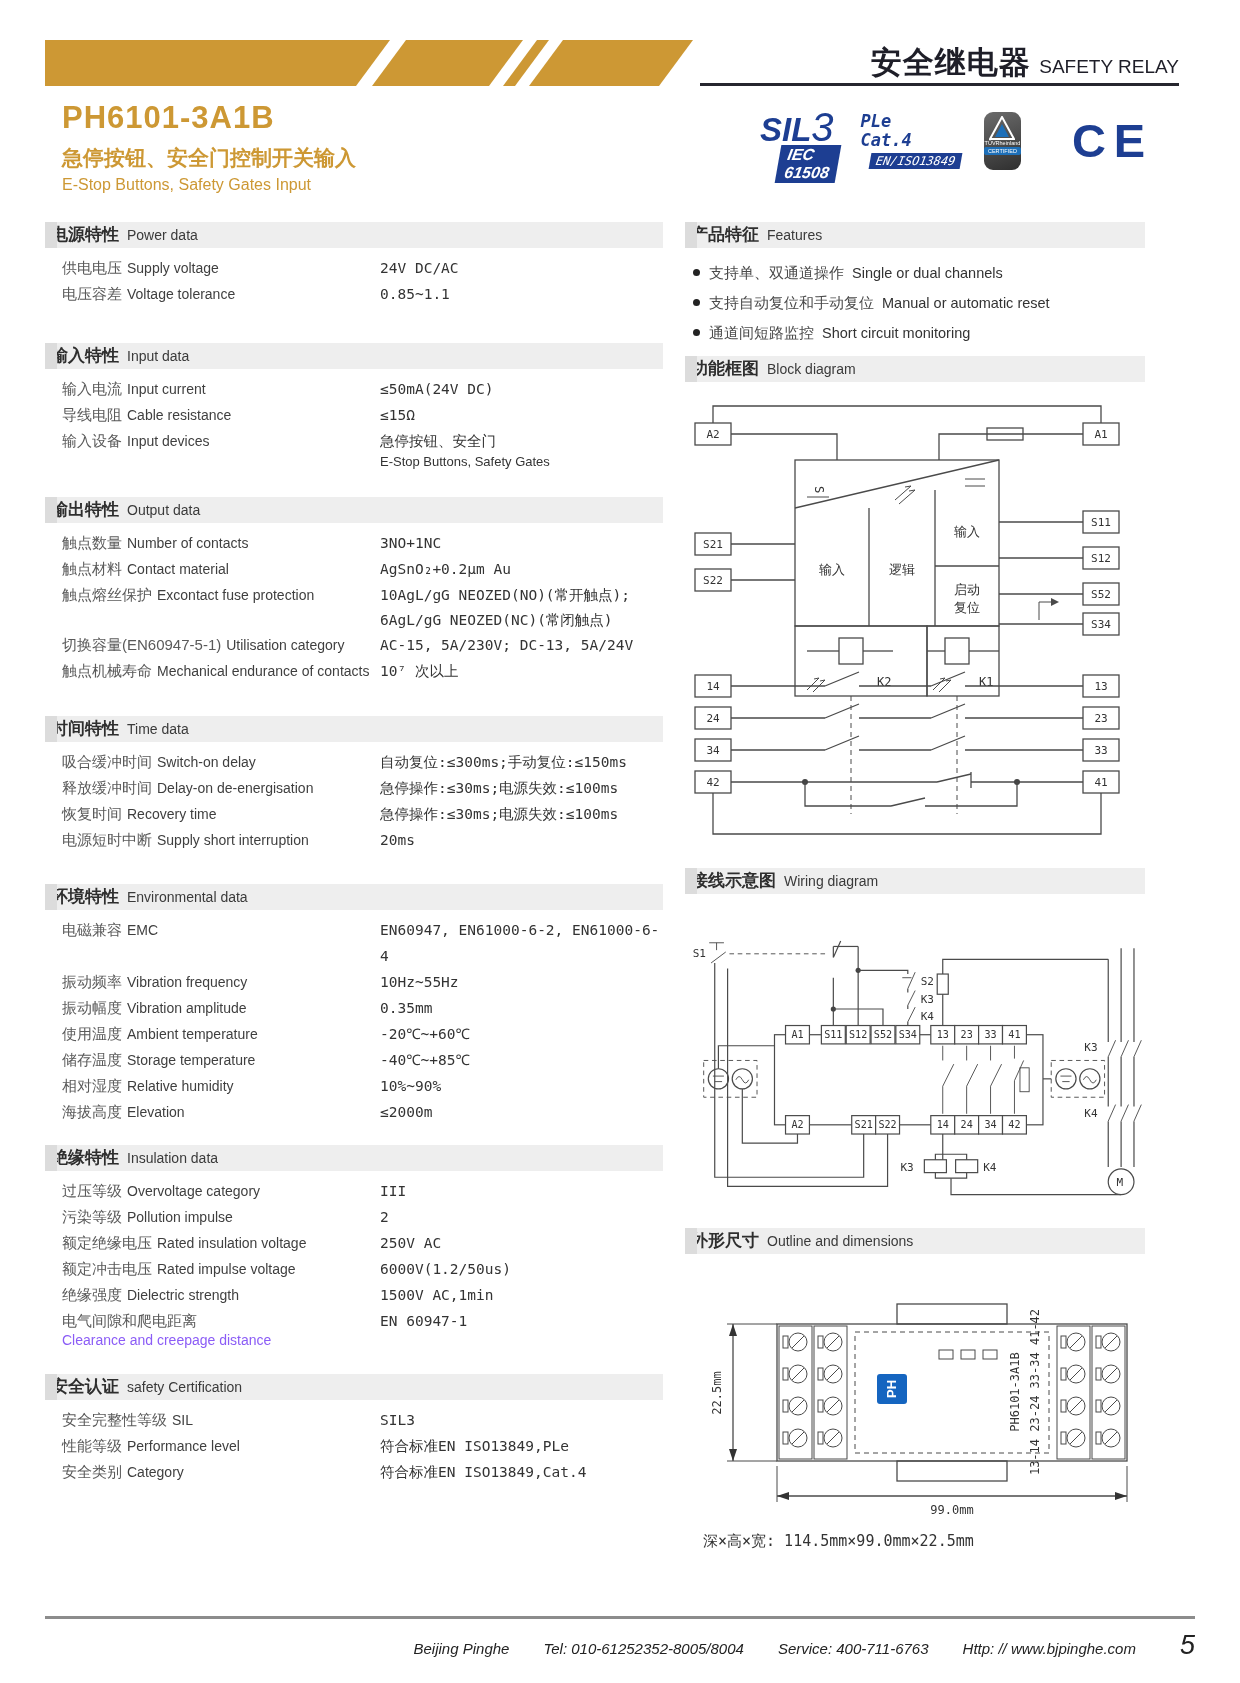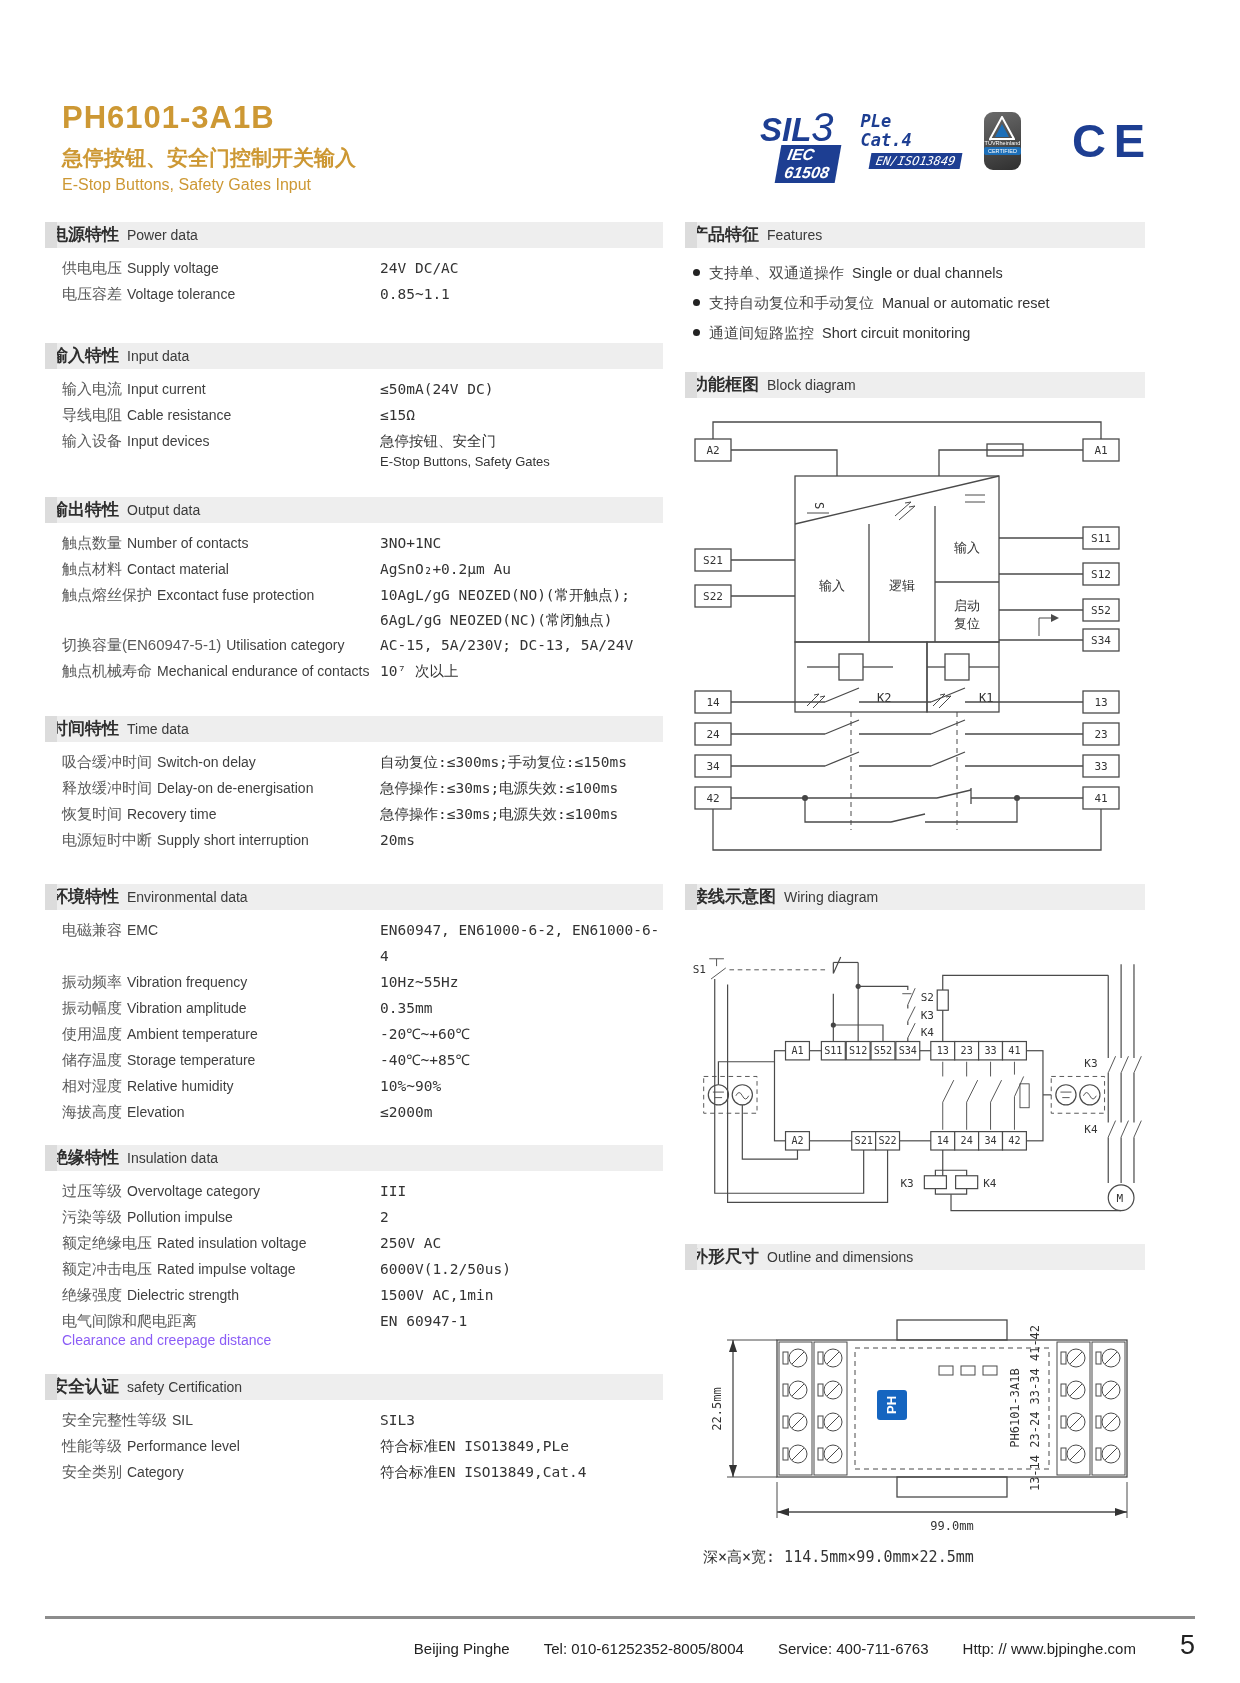--- a/index.html
+++ b/index.html
@@ -63,38 +63,51 @@
   .feat-item{line-height:30px;font-size:15px;color:#4a4a4a;}
   .feat-item .dot{display:inline-block;width:7px;height:7px;border-radius:50%;background:#222;margin-right:9px;vertical-align:2px;}
   .feat-item .fen{font-size:14.5px;color:#333;margin-left:8px;}
 
   
   .diag{display:block;margin:12px 0 0 2px;}
   .dims-note{font-family:"DejaVu Sans Mono",monospace;font-size:15px;color:#333;margin:14px 0 0 18px;}
 
   
   .footer-line{position:absolute;left:45px;top:1616px;width:1150px;height:3px;background:#8c8c8c;}
-  .footer{position:absolute;left:45px;top:1630px;width:1150px;display:flex;justify-content:flex-end;align-items:baseline;gap:34px;font-size:15px;color:#222;}
+  .footer{position:absolute;left:45px;top:1630px;width:1150px;display:flex;justify-content:flex-end;align-items:baseline;gap:34px;font-size:15px;color:#222;font-style:italic;}
   .footer .pageno{font-size:27px;color:#222;margin-left:10px;}
 
   
   .dg{stroke:#4a4a4a;stroke-width:1.3;fill:none;}
   .dg-thin{stroke:#4a4a4a;stroke-width:1;fill:none;}
   .tbox{fill:#ffffff;stroke:#4a4a4a;stroke-width:1.3;}
   .tlab{font-family:"DejaVu Sans Mono",monospace;font-size:11px;fill:#333;text-anchor:middle;stroke:none;}
   .slab{font-family:"DejaVu Sans Mono",monospace;font-size:12px;fill:#333;stroke:none;}
   .cjk{font-size:13px;fill:#333;text-anchor:middle;stroke:none;font-family:"Liberation Sans",sans-serif;}
   .dash{stroke-dasharray:5 4;}
   .dot{fill:#444;stroke:none;}
 </style>
 </head>
 <body>
 
 <div class="page">
 
+  <div class="banner">
+    <svg width="700" height="46" viewBox="0 0 700 46">
+      <polygon points="0,0 345,0 311,46 0,46" fill="#cd9834"></polygon>
+      <polygon points="361,0 478,0 444,46 327,46" fill="#cd9834"></polygon>
+      <polygon points="492,0 504,0 470,46 458,46" fill="#cd9834"></polygon>
+      <polygon points="518,0 648,0 614,46 484,46" fill="#cd9834"></polygon>
+    </svg>
+    <div class="banner-line"></div>
+    <div class="banner-text">
+      <span class="banner-cn">安全继电器</span>
+      <span class="banner-en">SAFETY RELAY</span>
+    </div>
+  </div>
 
   <div class="titleblock">
     <div class="model">PH6101-3A1B</div>
     <div class="sub-cn">急停按钮、安全门控制开关输入</div>
     <div class="sub-en">E-Stop Buttons, Safety Gates Input</div>
   </div>
 
   <div class="badges">
     <div class="sil b-navy">
       <div class="sil-top"><span>SIL</span><span class="big3">3</span></div>
@@ -262,21 +275,21 @@
         </div>
       <div class="row">
           <span class="lbl"><span class="cn">安全类别</span><span class="en">Category</span></span>
           <span class="val">符合标准EN ISO13849,Cat.4</span>
         </div>
     </div>
   </div>
 
   <div class="rightcol">
 
-    <div style="margin-bottom:24px;">
+    <div style="margin-bottom:8px;">
       <div class="sec-h"><span class="notch"></span><span class="sec-cn">产品特征</span><span class="sec-en">Features</span></div>
       <div class="feat">
         <div class="feat-item"><span class="dot"></span><span>支持单、双通道操作</span><span class="fen">Single or dual channels</span></div>
         <div class="feat-item"><span class="dot"></span><span>支持自动复位和手动复位</span><span class="fen">Manual or automatic reset</span></div>
         <div class="feat-item"><span class="dot"></span><span>通道间短路监控</span><span class="fen">Short circuit monitoring</span></div>
       </div>
     </div>
 
     <div style="margin-bottom:14px;">
       <div class="sec-h"><span class="notch"></span><span class="sec-cn">功能框图</span><span class="sec-en">Block diagram</span></div>

